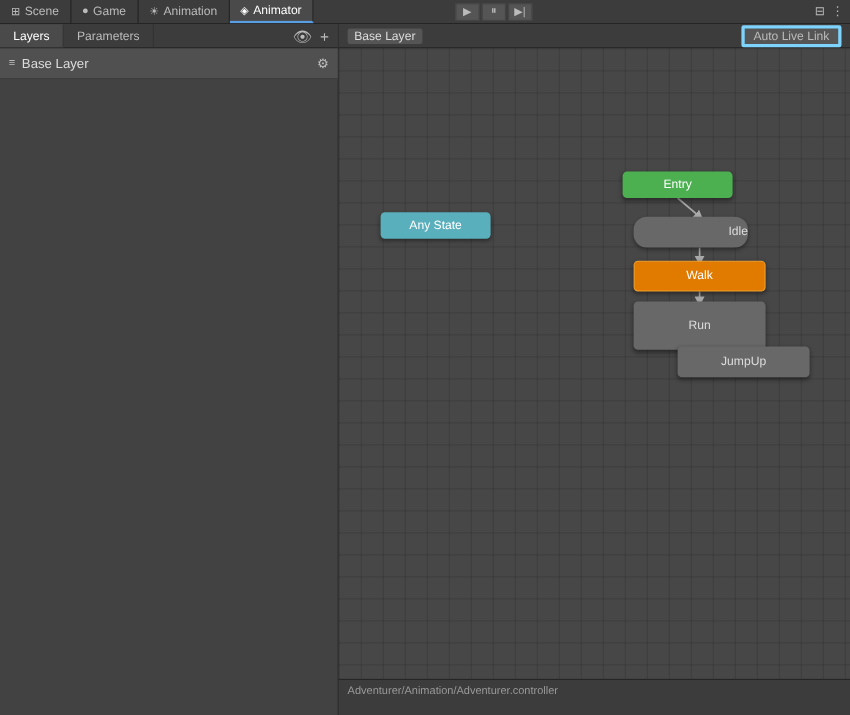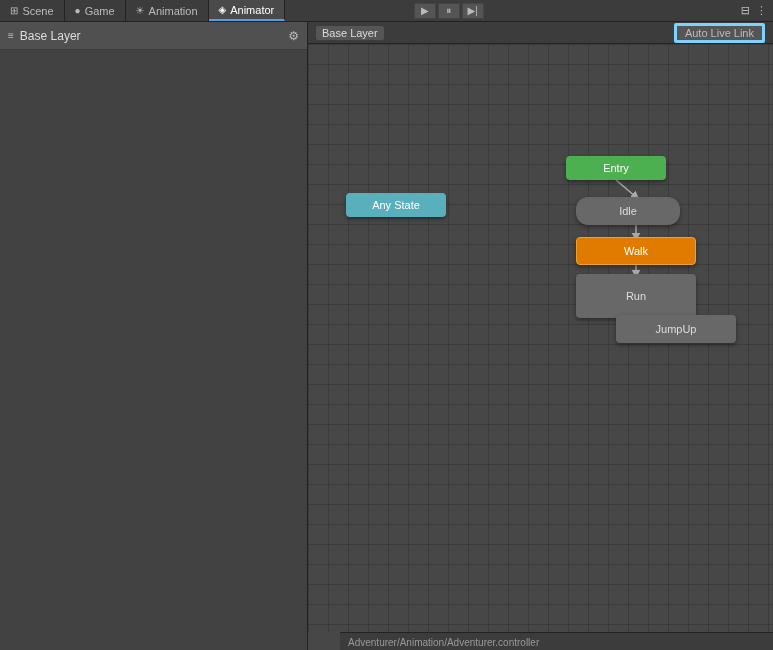--- a/index.html
+++ b/index.html
@@ -194,20 +194,21 @@
       color: #fff;
       top: 149px; left: 38px;
       border-radius: 4px;
     }
     .state-idle {
       width: 104px; height: 28px;
       background: #686868;
       color: #ddd;
       top: 153px; left: 268px;
       border-radius: 12px;
+      justify-content: flex-end;
     }
     .state-walk {
       width: 120px; height: 28px;
       background: #e07b00;
       color: #fff;
       top: 193px; left: 268px;
       border-radius: 4px;
       border: 1px solid #f0a030;
     }
     .state-run {
@@ -246,25 +247,24 @@
       top: 0; left: 0;
       width: 100%; height: 100%;
       pointer-events: none;
     }
 
     .status-bar {
       height: 18px;
       background: #3c3c3c;
       border-top: 1px solid #222;
       display: flex;
-      align-items: flex-start;
-      padding: 4px 8px;
+      align-items: flex-end;
+      padding: 16px 8px;
       font-size: 10px;
       color: #999;
-      margin-left: 32px;
     }
   </style>
 </head>
 <body>
 
 <div class="top-bar">
   <div class="top-bar-tabs">
     <div class="top-tab">
       <span class="top-tab-icon">⊞</span>
       <span>Scene</span>
@@ -289,20 +289,32 @@
   </div>
   <div class="top-right">
     <span class="top-right-icon">⊟</span>
     <span class="top-right-icon">⋮</span>
   </div>
 </div>
 
 <div class="main-layout">
 
   <div class="left-panel">
+    <div class="panel-tab-bar">
+      <div class="panel-tab active">
+        <span>Layers</span>
+      </div>
+      <div class="panel-tab">
+        <span>Parameters</span>
+      </div>
+      <div class="panel-tab-actions">
+        <div class="panel-action-btn">👁</div>
+        <div class="panel-action-btn">+</div>
+      </div>
+    </div>
     <div class="layer-list">
       <div class="layer-item">
         <span class="layer-item-icon">≡</span>
         <span class="layer-item-name">Base Layer</span>
         <span class="layer-item-gear">⚙</span>
       </div>
     </div>
   </div>
 
   <div class="right-panel">

